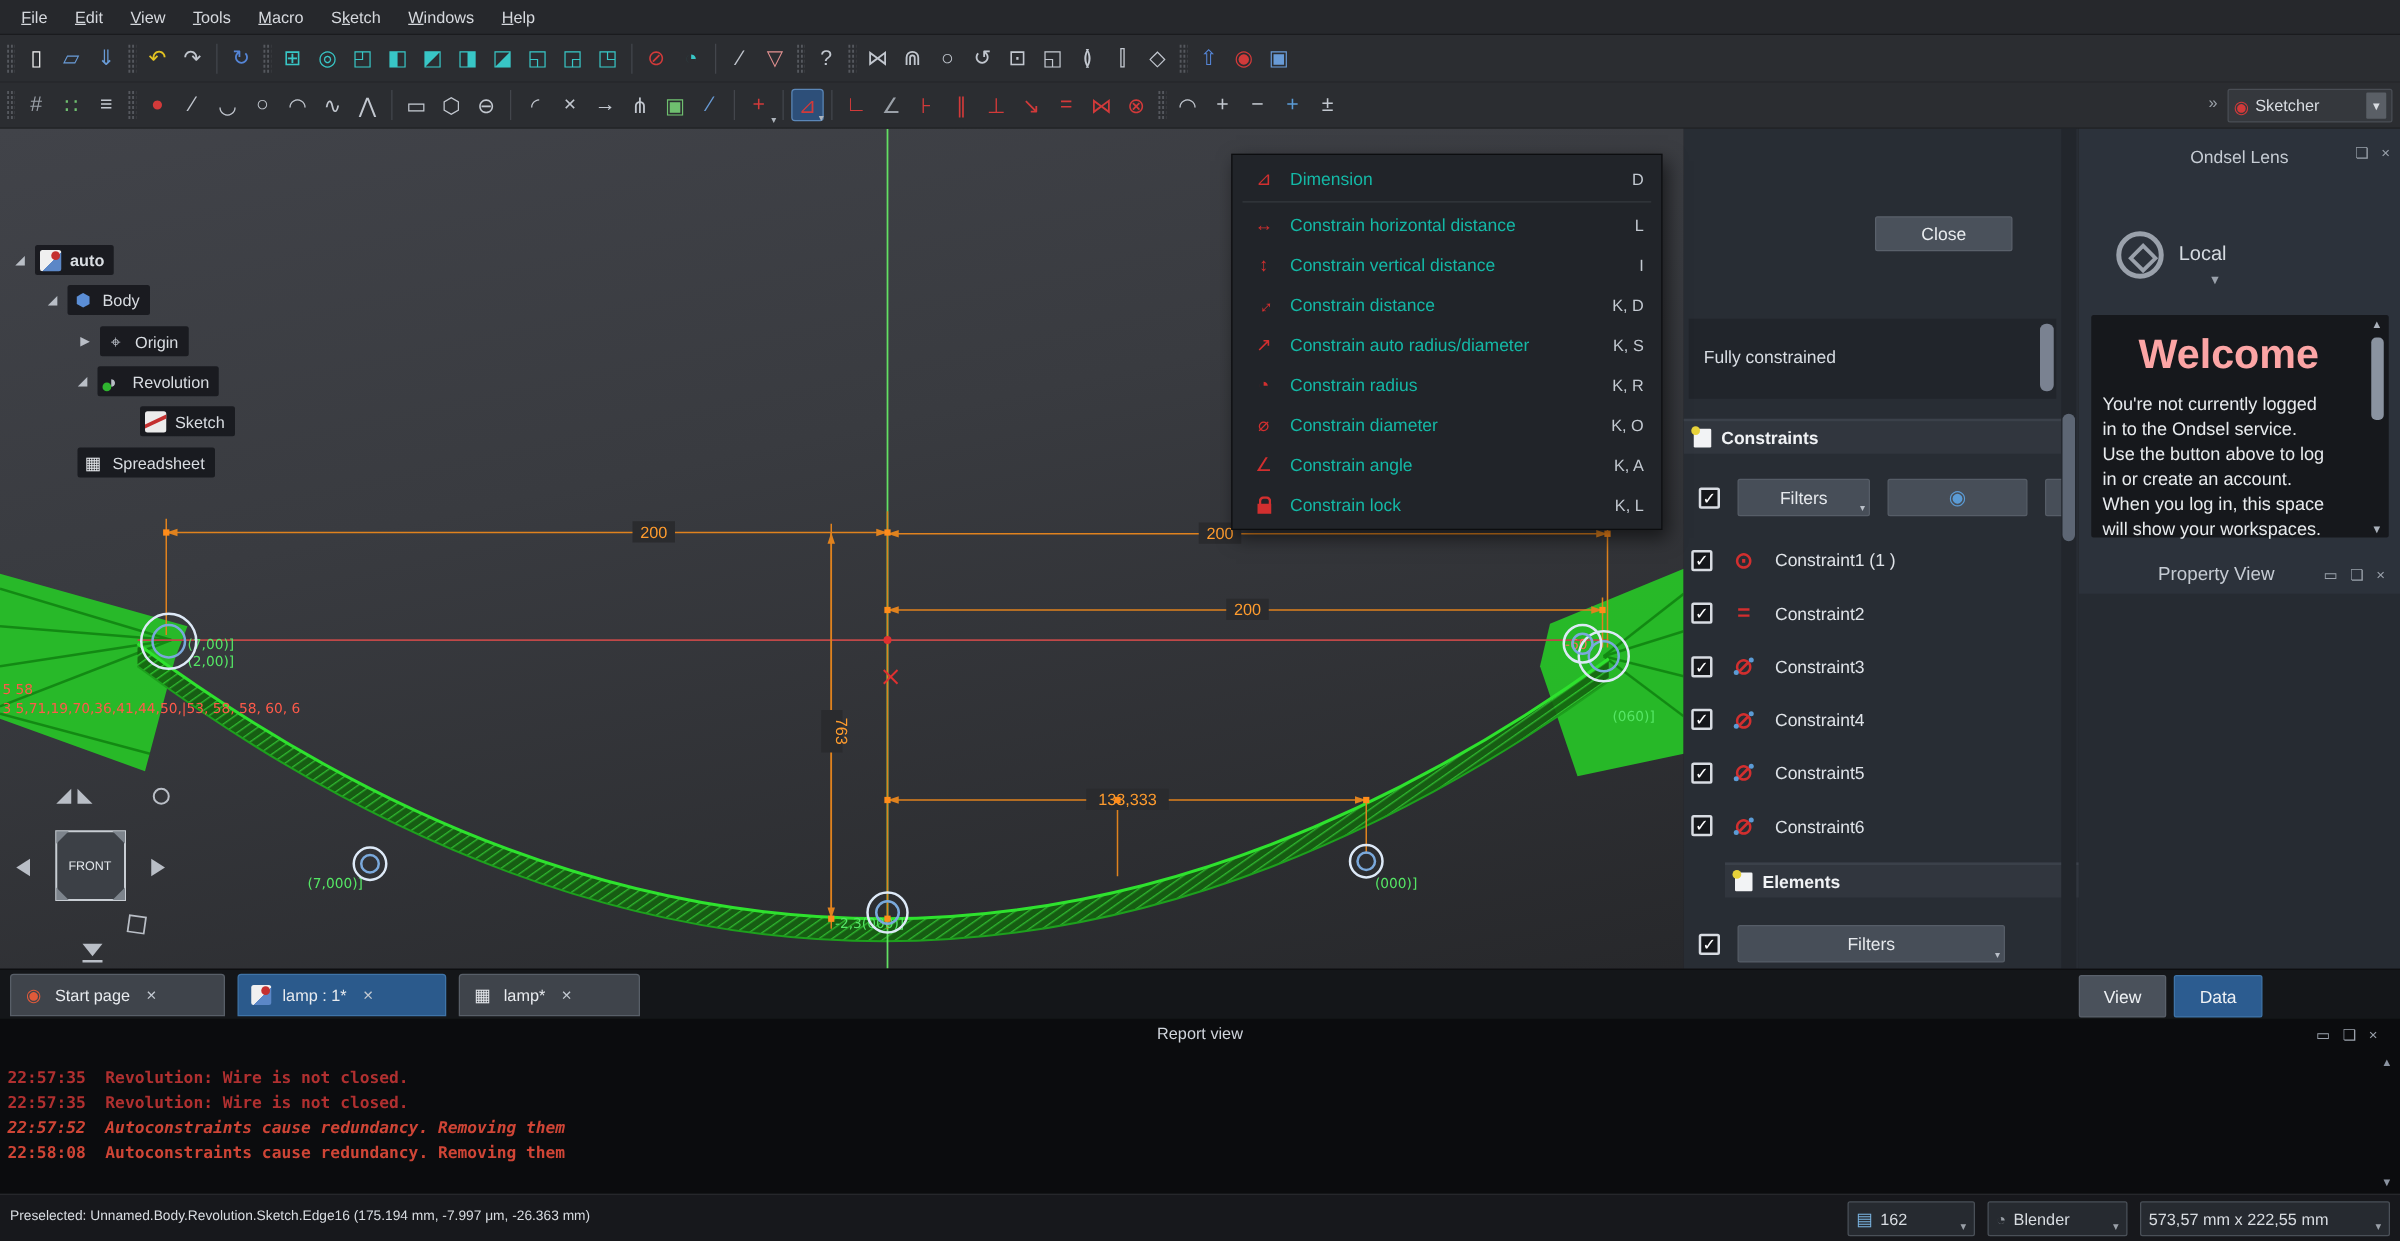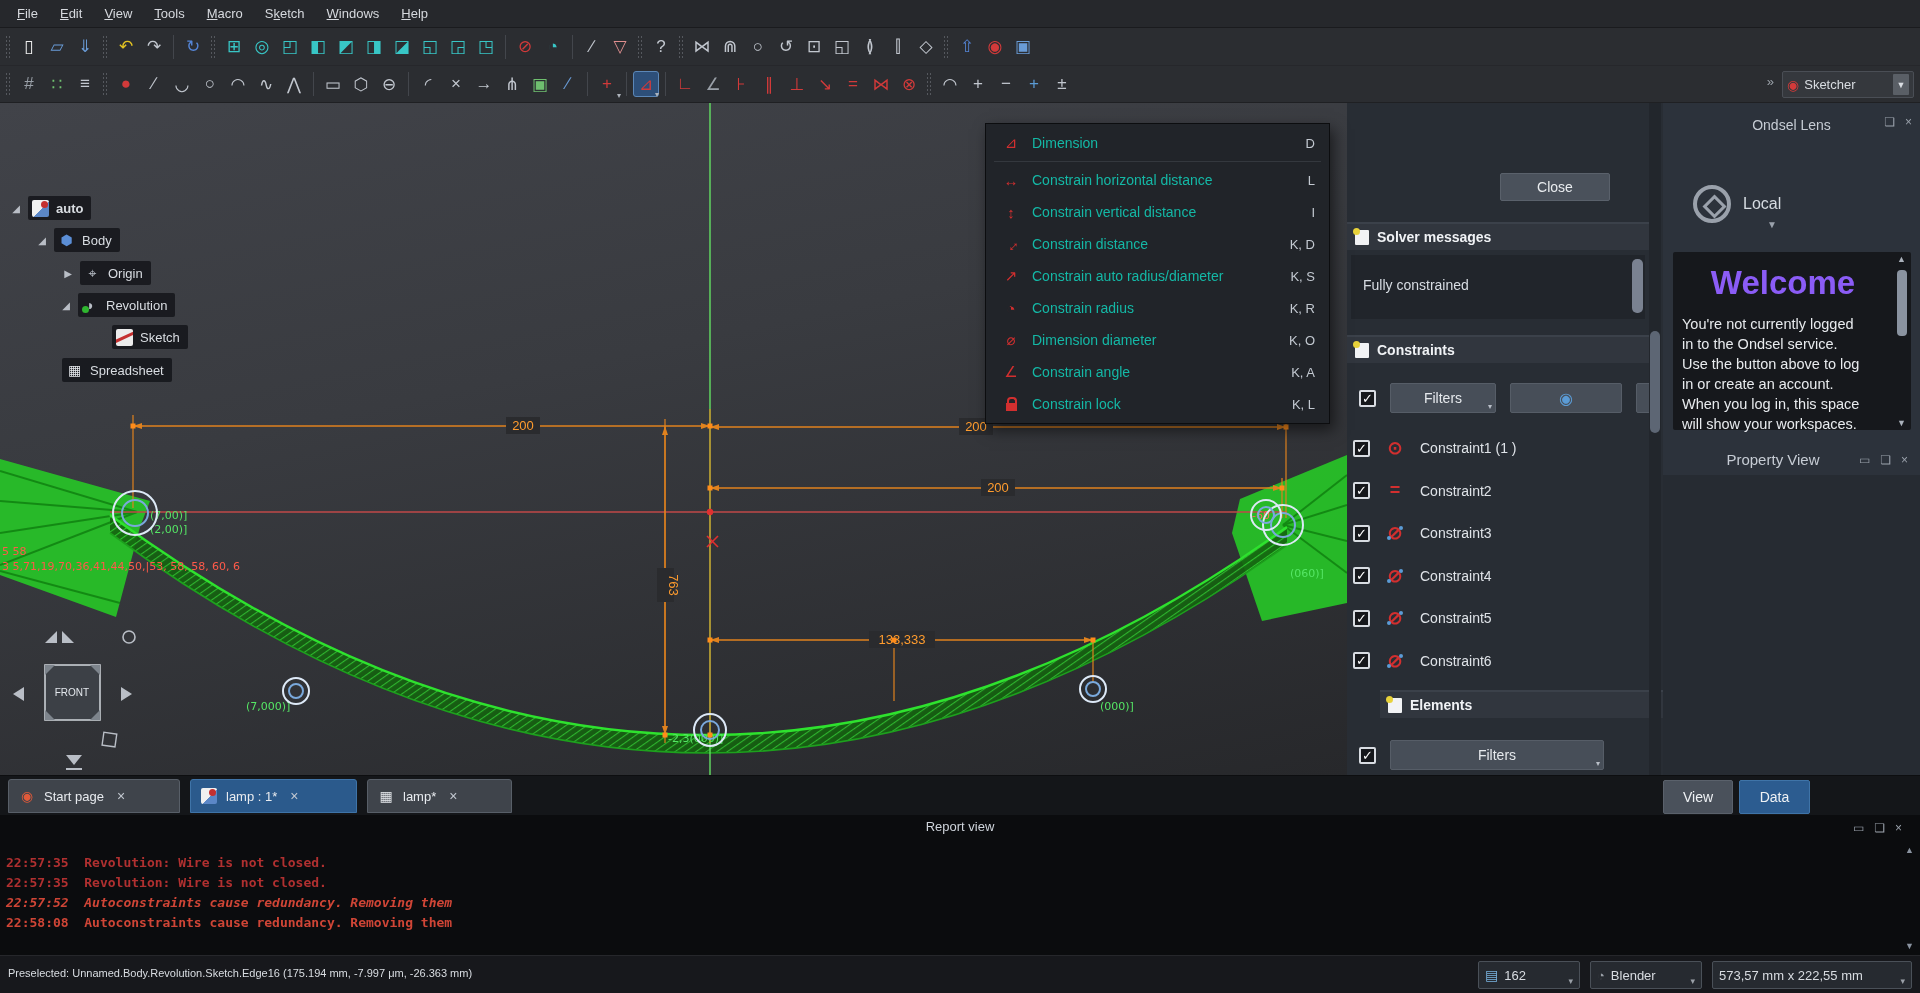--- a/index.html
+++ b/index.html
@@ -91,21 +91,21 @@
   
   #lenspanel{position:absolute;left:1663px;top:103px;width:257px;height:672px;background:#2c323b;}
   #lens-title{position:absolute;left:0;top:14px;width:257px;text-align:center;color:#c6ccd4;font-size:14px;}
   .win-icons{position:absolute;display:flex;gap:10px;color:#9aa1ab;font-size:12px;}
   #lens-icons{right:8px;top:12px;}
   #lens-logo{position:absolute;left:30px;top:82px;width:38px;height:38px;border:4px solid #9aa1ab;border-radius:50%;}
   #lens-logo::after{content:"";position:absolute;left:9px;top:9px;width:11px;height:11px;border:3px solid #9aa1ab;transform:rotate(45deg);}
   #lens-account{position:absolute;left:80px;top:92px;font-size:16px;color:#d6dbe1;}
   #lens-acc-arrow{position:absolute;left:104px;top:116px;color:#9aa1ab;font-size:10px;}
   #welcome-box{position:absolute;left:10px;top:149px;width:238px;height:178px;background:#16181c;border-radius:2px;}
-  #welcome-title{position:absolute;left:0;top:12px;width:220px;text-align:center;font-size:33px;font-weight:bold;color:#8b5cf6;}
+  #welcome-title{position:absolute;left:0;top:12px;width:220px;text-align:center;font-size:33px;font-weight:bold;color:#fca5a5;}
   #welcome-body{position:absolute;left:9px;top:62px;width:205px;font-size:14.5px;line-height:20px;color:#e8ebee;}
   #welcome-sb{position:absolute;right:2px;top:2px;width:13px;height:174px;}
   #welcome-sb .ar{position:absolute;left:1px;color:#aab1bb;font-size:9px;}
   #welcome-sb .thumb{position:absolute;left:1px;top:16px;width:10px;height:66px;background:#8a93a0;border-radius:4px;}
   #prop-title{position:absolute;left:20px;top:348px;width:180px;text-align:center;color:#c6ccd4;font-size:15px;}
   #prop-icons{right:12px;top:350px;}
   #prop-body{position:absolute;left:0;top:372px;width:257px;height:300px;background:#262b32;}
   
   #tabbar{position:absolute;left:0;top:775px;width:1920px;height:40px;background:#141619;border-top:1px solid #0d0e10;}
   .tab{position:absolute;top:3px;height:34px;background:#3f444b;border:1px solid #585f68;border-radius:3px 3px 0 0;
@@ -467,43 +467,39 @@
         <span class="cm-label">Constrain auto radius/diameter</span>
         <span class="cm-short">K, S</span>
       </div>
       <div class="cm-item">
         <span class="cm-ico">◔</span>
         <span class="cm-label">Constrain radius</span>
         <span class="cm-short">K, R</span>
       </div>
       <div class="cm-item">
         <span class="cm-ico">⌀</span>
-        <span class="cm-label">Dimension diameter</span>
+        <span class="cm-label">Constrain diameter</span>
         <span class="cm-short">K, O</span>
       </div>
       <div class="cm-item">
         <span class="cm-ico">∠</span>
         <span class="cm-label">Constrain angle</span>
         <span class="cm-short">K, A</span>
       </div>
       <div class="cm-item">
         <span class="cm-ico">
           <span class="lockico"></span>
         </span>
         <span class="cm-label">Constrain lock</span>
         <span class="cm-short">K, L</span>
       </div>
     </div>
 
   <div id="taskpanel">
     <div class="tp-close">Close</div>
-    <div class="tp-header" style="top:119px;">
-      <span class="note"></span>
-      <span>Solver messages</span>
-    </div>
     <div id="solver-box">
       <div class="msg">Fully constrained</div>
       <div class="sb"></div>
     </div>
     <div class="tp-header" style="top:232px;">
       <span class="note"></span>
       <span>Constraints</span>
     </div>
     <div class="filter-row" style="left:12px;top:280px;gap:14px;">
       <div class="cb">✓</div>

